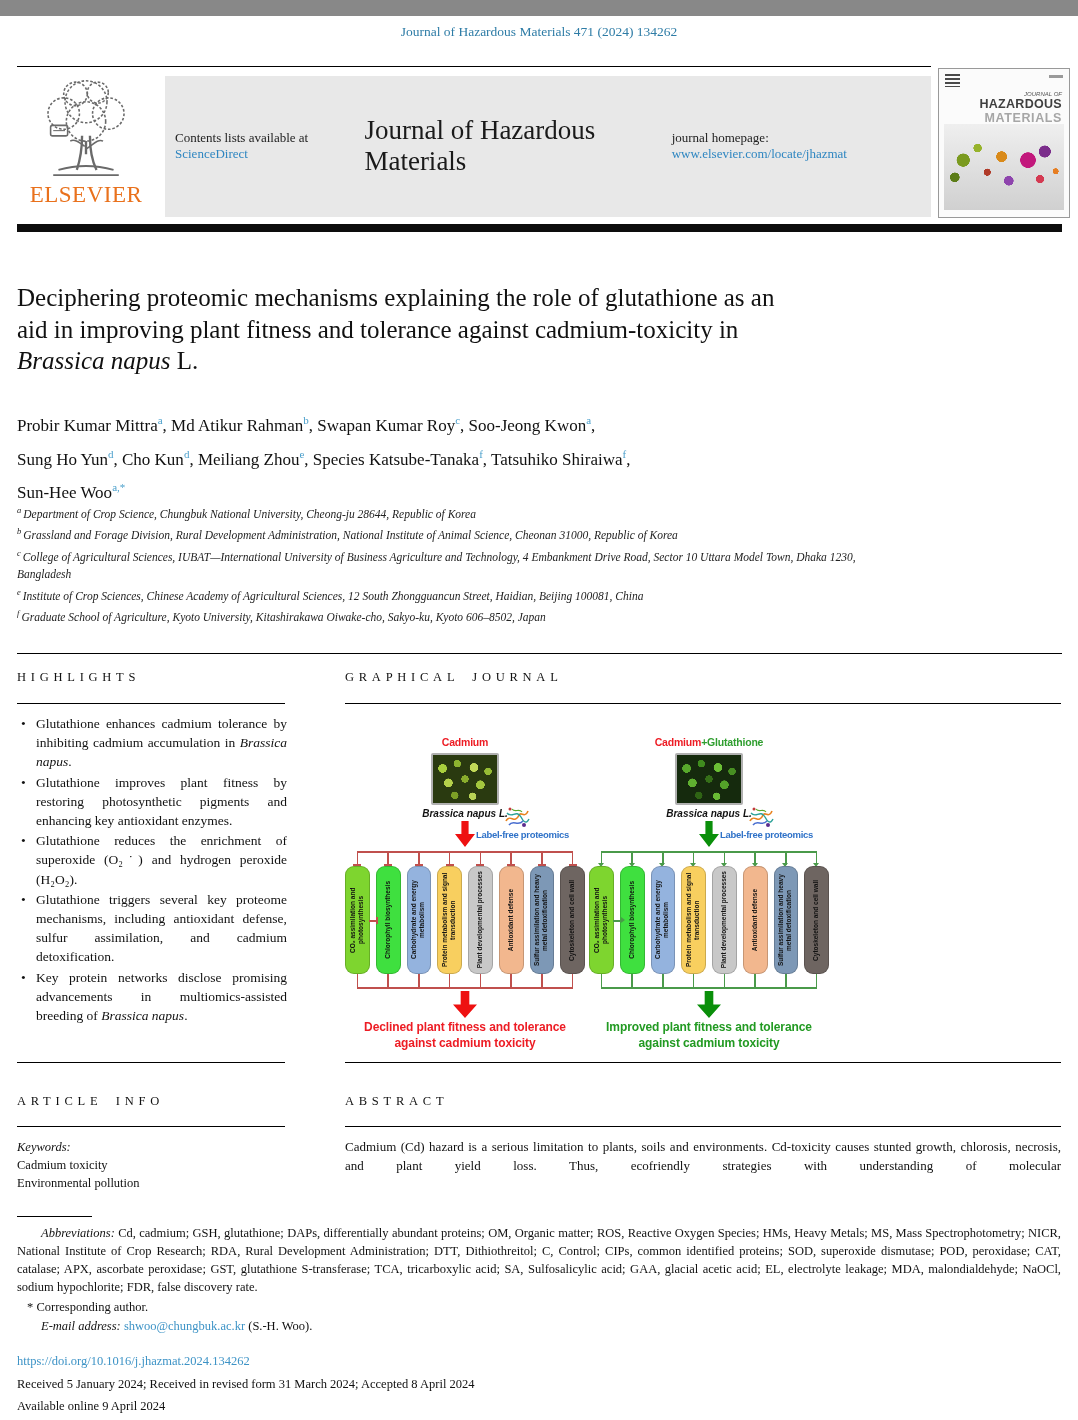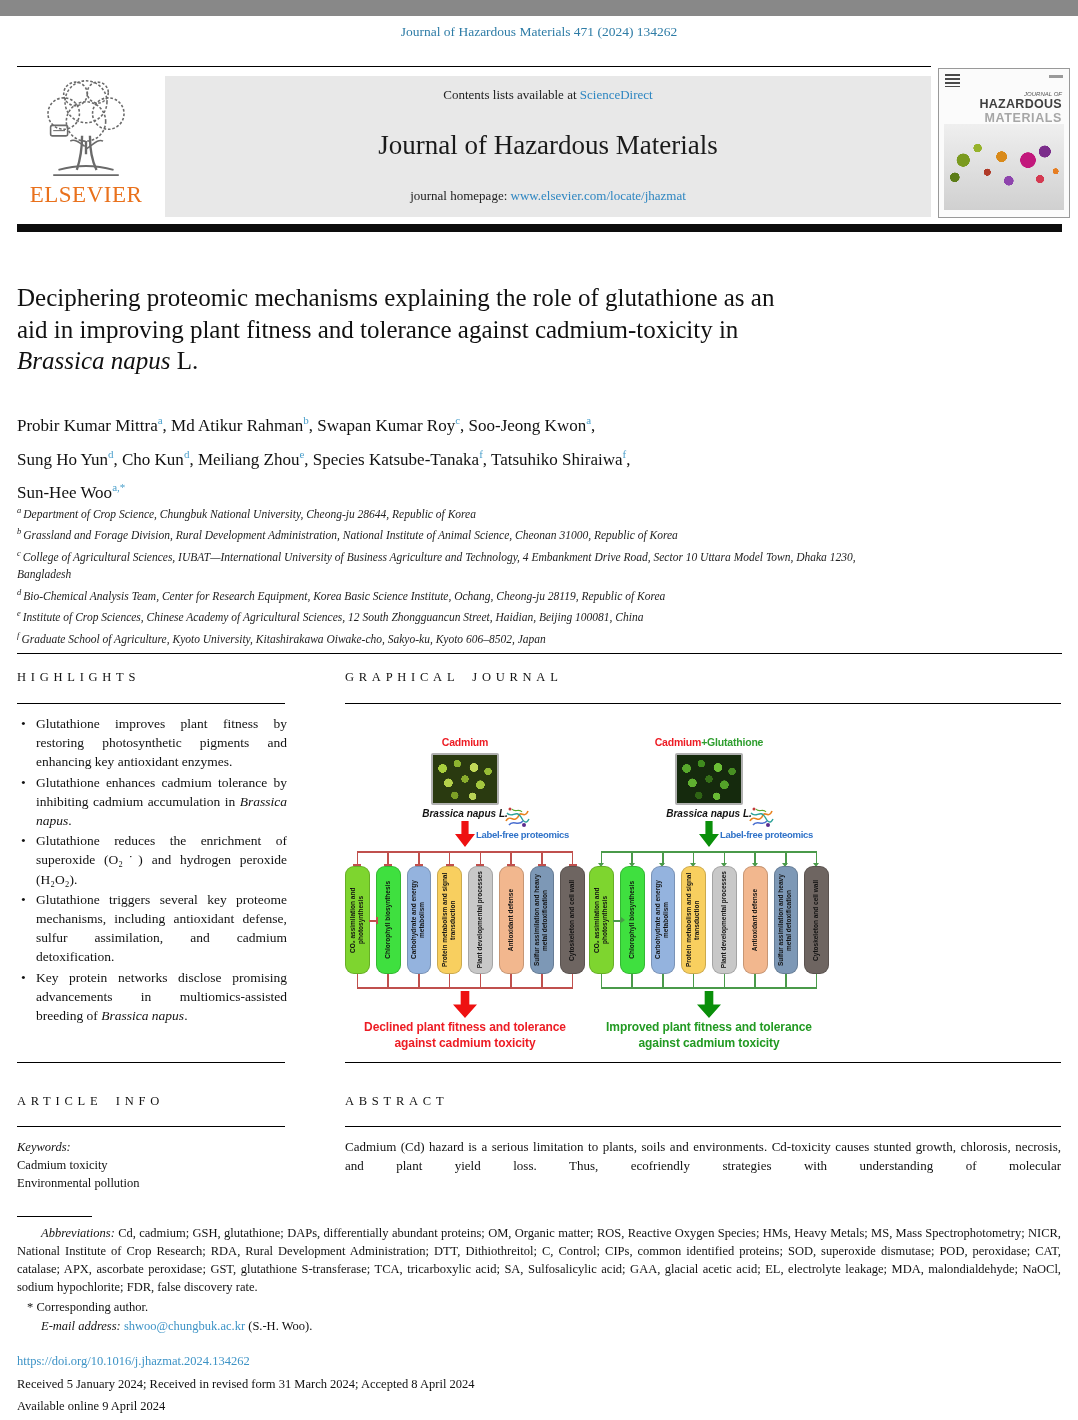--- a/index.html
+++ b/index.html
@@ -12,21 +12,21 @@
 
   .toprule{top:50px;left:17px;width:914px;height:1px;background:#000;}
 
   
   .logo{left:15px;top:56px;width:142px;height:146px;text-align:center;}
   .logo svg{display:block;margin:0 auto;}
   .elsword{font-size:23px;color:#E9711C;letter-spacing:0.5px;margin-top:-2px;}
 
   
   .mastbox{left:165px;top:60px;width:766px;height:141px;background:#e8e8e8;
-           display:flex;flex-direction:column;align-items:center;justify-content:space-between;
+           display:flex;align-items:center;justify-content:space-between;
            padding:11px 10px 13px;box-sizing:border-box;}
   .contents-line{font-size:13px;color:#222;}
   .contents-line a{color:#2e86c1;text-decoration:none;}
   .mast-title{font-size:27px;color:#1a1a1a;}
   .homepage-line{font-size:13px;color:#222;}
   .homepage-line a{color:#2e86c1;text-decoration:none;}
 
   
   .cover{left:938px;top:52px;width:132px;height:150px;background:#fbfbfb;border:1px solid #999;
          box-sizing:border-box;overflow:hidden;}
@@ -222,35 +222,34 @@
   <div class="abs authors" id="authors">
       <div class="author-line"><span>Probir Kumar Mittra</span><sup class="auth-sup">a</sup><span>, Md Atikur Rahman</span><sup class="auth-sup">b</sup><span>, Swapan Kumar Roy</span><sup class="auth-sup">c</sup><span>, Soo-Jeong Kwon</span><sup class="auth-sup">a</sup><span>,</span></div>
       <div class="author-line"><span>Sung Ho Yun</span><sup class="auth-sup">d</sup><span>, Cho Kun</span><sup class="auth-sup">d</sup><span>, Meiliang Zhou</span><sup class="auth-sup">e</sup><span>, Species Katsube-Tanaka</span><sup class="auth-sup">f</sup><span>, Tatsuhiko Shiraiwa</span><sup class="auth-sup">f</sup><span>,</span></div>
       <div class="author-line"><span>Sun-Hee Woo</span><sup class="auth-sup">a,*</sup></div>
     </div>
 
   <div class="abs affils" id="affiliations">
       <div class="aff-line"><sup>a</sup><span>Department of Crop Science, Chungbuk National University, Cheong-ju 28644, Republic of Korea</span></div>
       <div class="aff-line"><sup>b</sup><span>Grassland and Forage Division, Rural Development Administration, National Institute of Animal Science, Cheonan 31000, Republic of Korea</span></div>
       <div class="aff-line"><sup>c</sup><span>College of Agricultural Sciences, IUBAT—International University of Business Agriculture and Technology, 4 Embankment Drive Road, Sector 10 Uttara Model Town, Dhaka 1230, Bangladesh</span></div>
-      <div class="aff-line"><sup>d</sup><span>Bio-Chemical Analysis Team, Center for Research Equipment, Korea Basic Science Institute, Ochang, Cheong-ju 28119, Republic of Korea</span></div>
       <div class="aff-line"><sup>e</sup><span>Institute of Crop Sciences, Chinese Academy of Agricultural Sciences, 12 South Zhongguancun Street, Haidian, Beijing 100081, China</span></div>
       <div class="aff-line"><sup>f</sup><span>Graduate School of Agriculture, Kyoto University, Kitashirakawa Oiwake-cho, Sakyo-ku, Kyoto 606–8502, Japan</span></div>
     </div>
 
   <div class="abs rule-full"></div>
 
   <div class="abs sect-head hl-head">HIGHLIGHTS</div>
   <div class="abs sect-head ga-head">GRAPHICAL JOURNAL</div>
   <div class="abs hl-rule"></div>
   <div class="abs ga-rule"></div>
 
   <ul class="abs hl-list" id="highlights">
+      <li class="hl-item"><span>Glutathione enhances cadmium tolerance by inhibiting cadmium accumulation in </span><em>Brassica napus</em><span>.</span></li>
       <li class="hl-item"><span>Glutathione improves plant fitness by restoring photosynthetic pigments and enhancing key antioxidant enzymes.</span></li>
-      <li class="hl-item"><span>Glutathione enhances cadmium tolerance by inhibiting cadmium accumulation in </span><em>Brassica napus</em><span>.</span></li>
       <li class="hl-item"><span>Glutathione reduces the enrichment of superoxide (O₂˙) and hydrogen peroxide (H₂O₂).</span></li>
       <li class="hl-item"><span>Glutathione triggers several key proteome mechanisms, including antioxidant defense, sulfur assimilation, and cadmium detoxification.</span></li>
       <li class="hl-item"><span>Key protein networks disclose promising advancements in multiomics-assisted breeding of </span><em>Brassica napus</em><span>.</span></li>
     </ul>
 
   <div class="abs ga-wrap" id="ga-panels">
       <div class="ga-panel red">
         <div class="cond"><span class="c-red">Cadmium</span></div>
         <div class="plant plant-cd"></div>
         <div class="pcap">Brassica napus L.</div>

